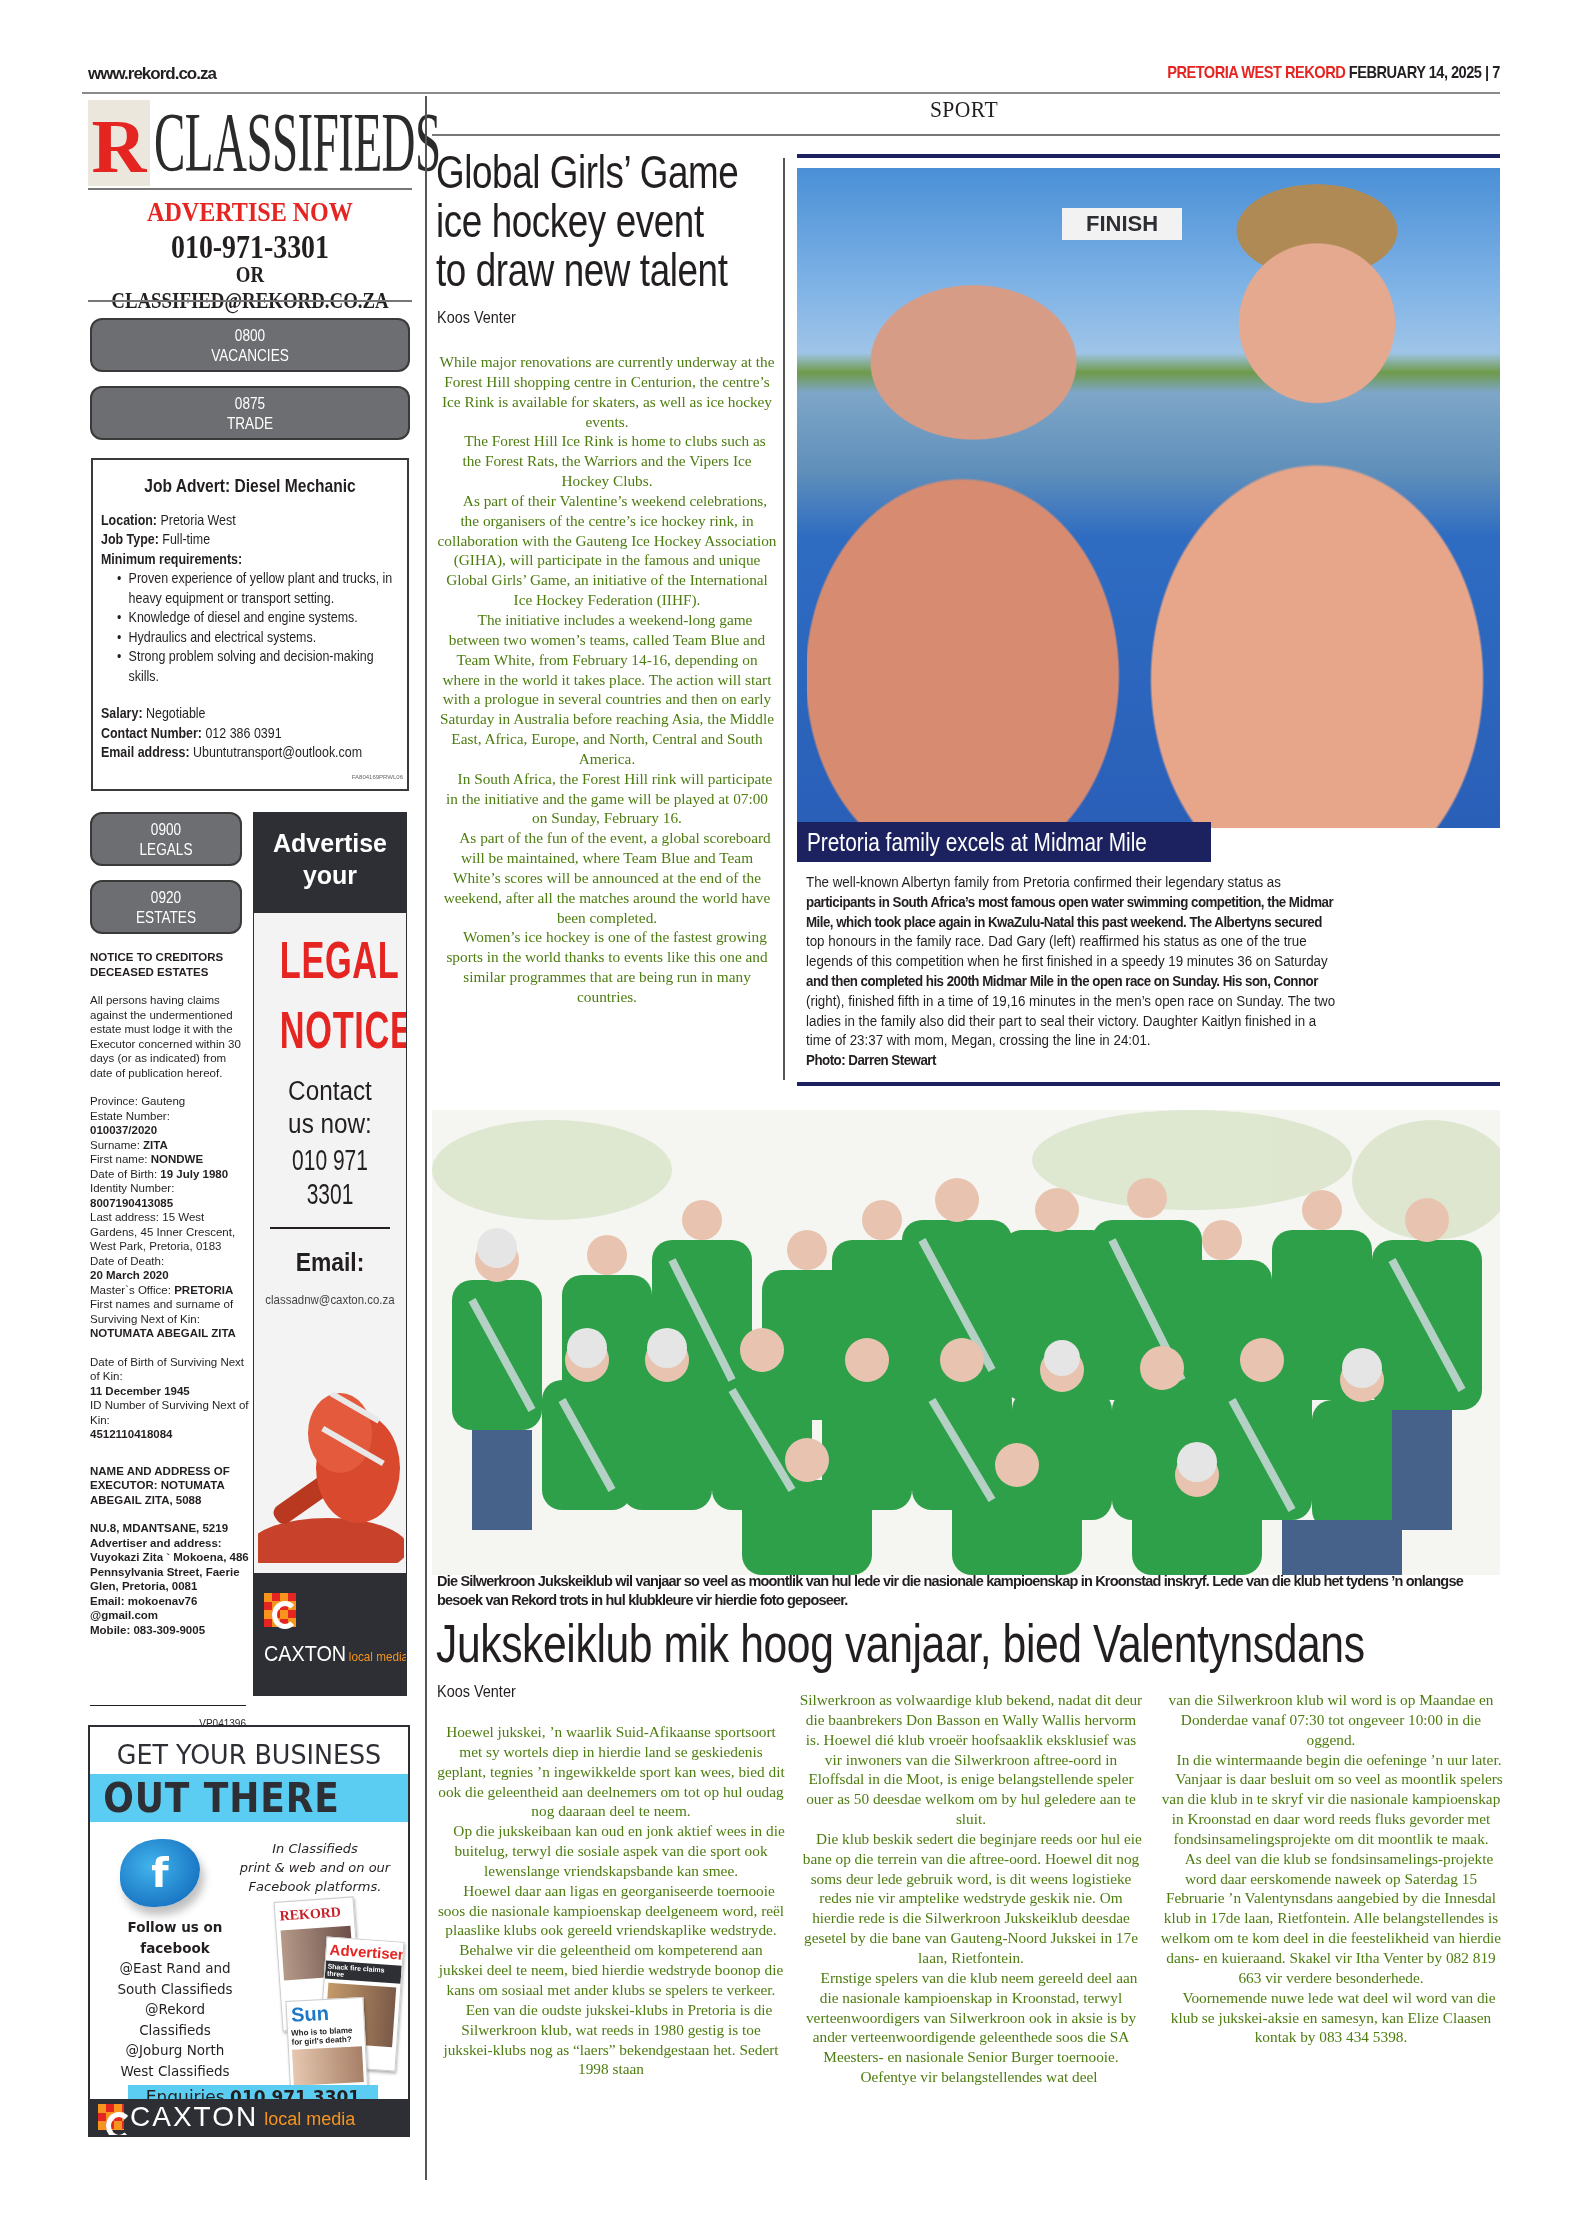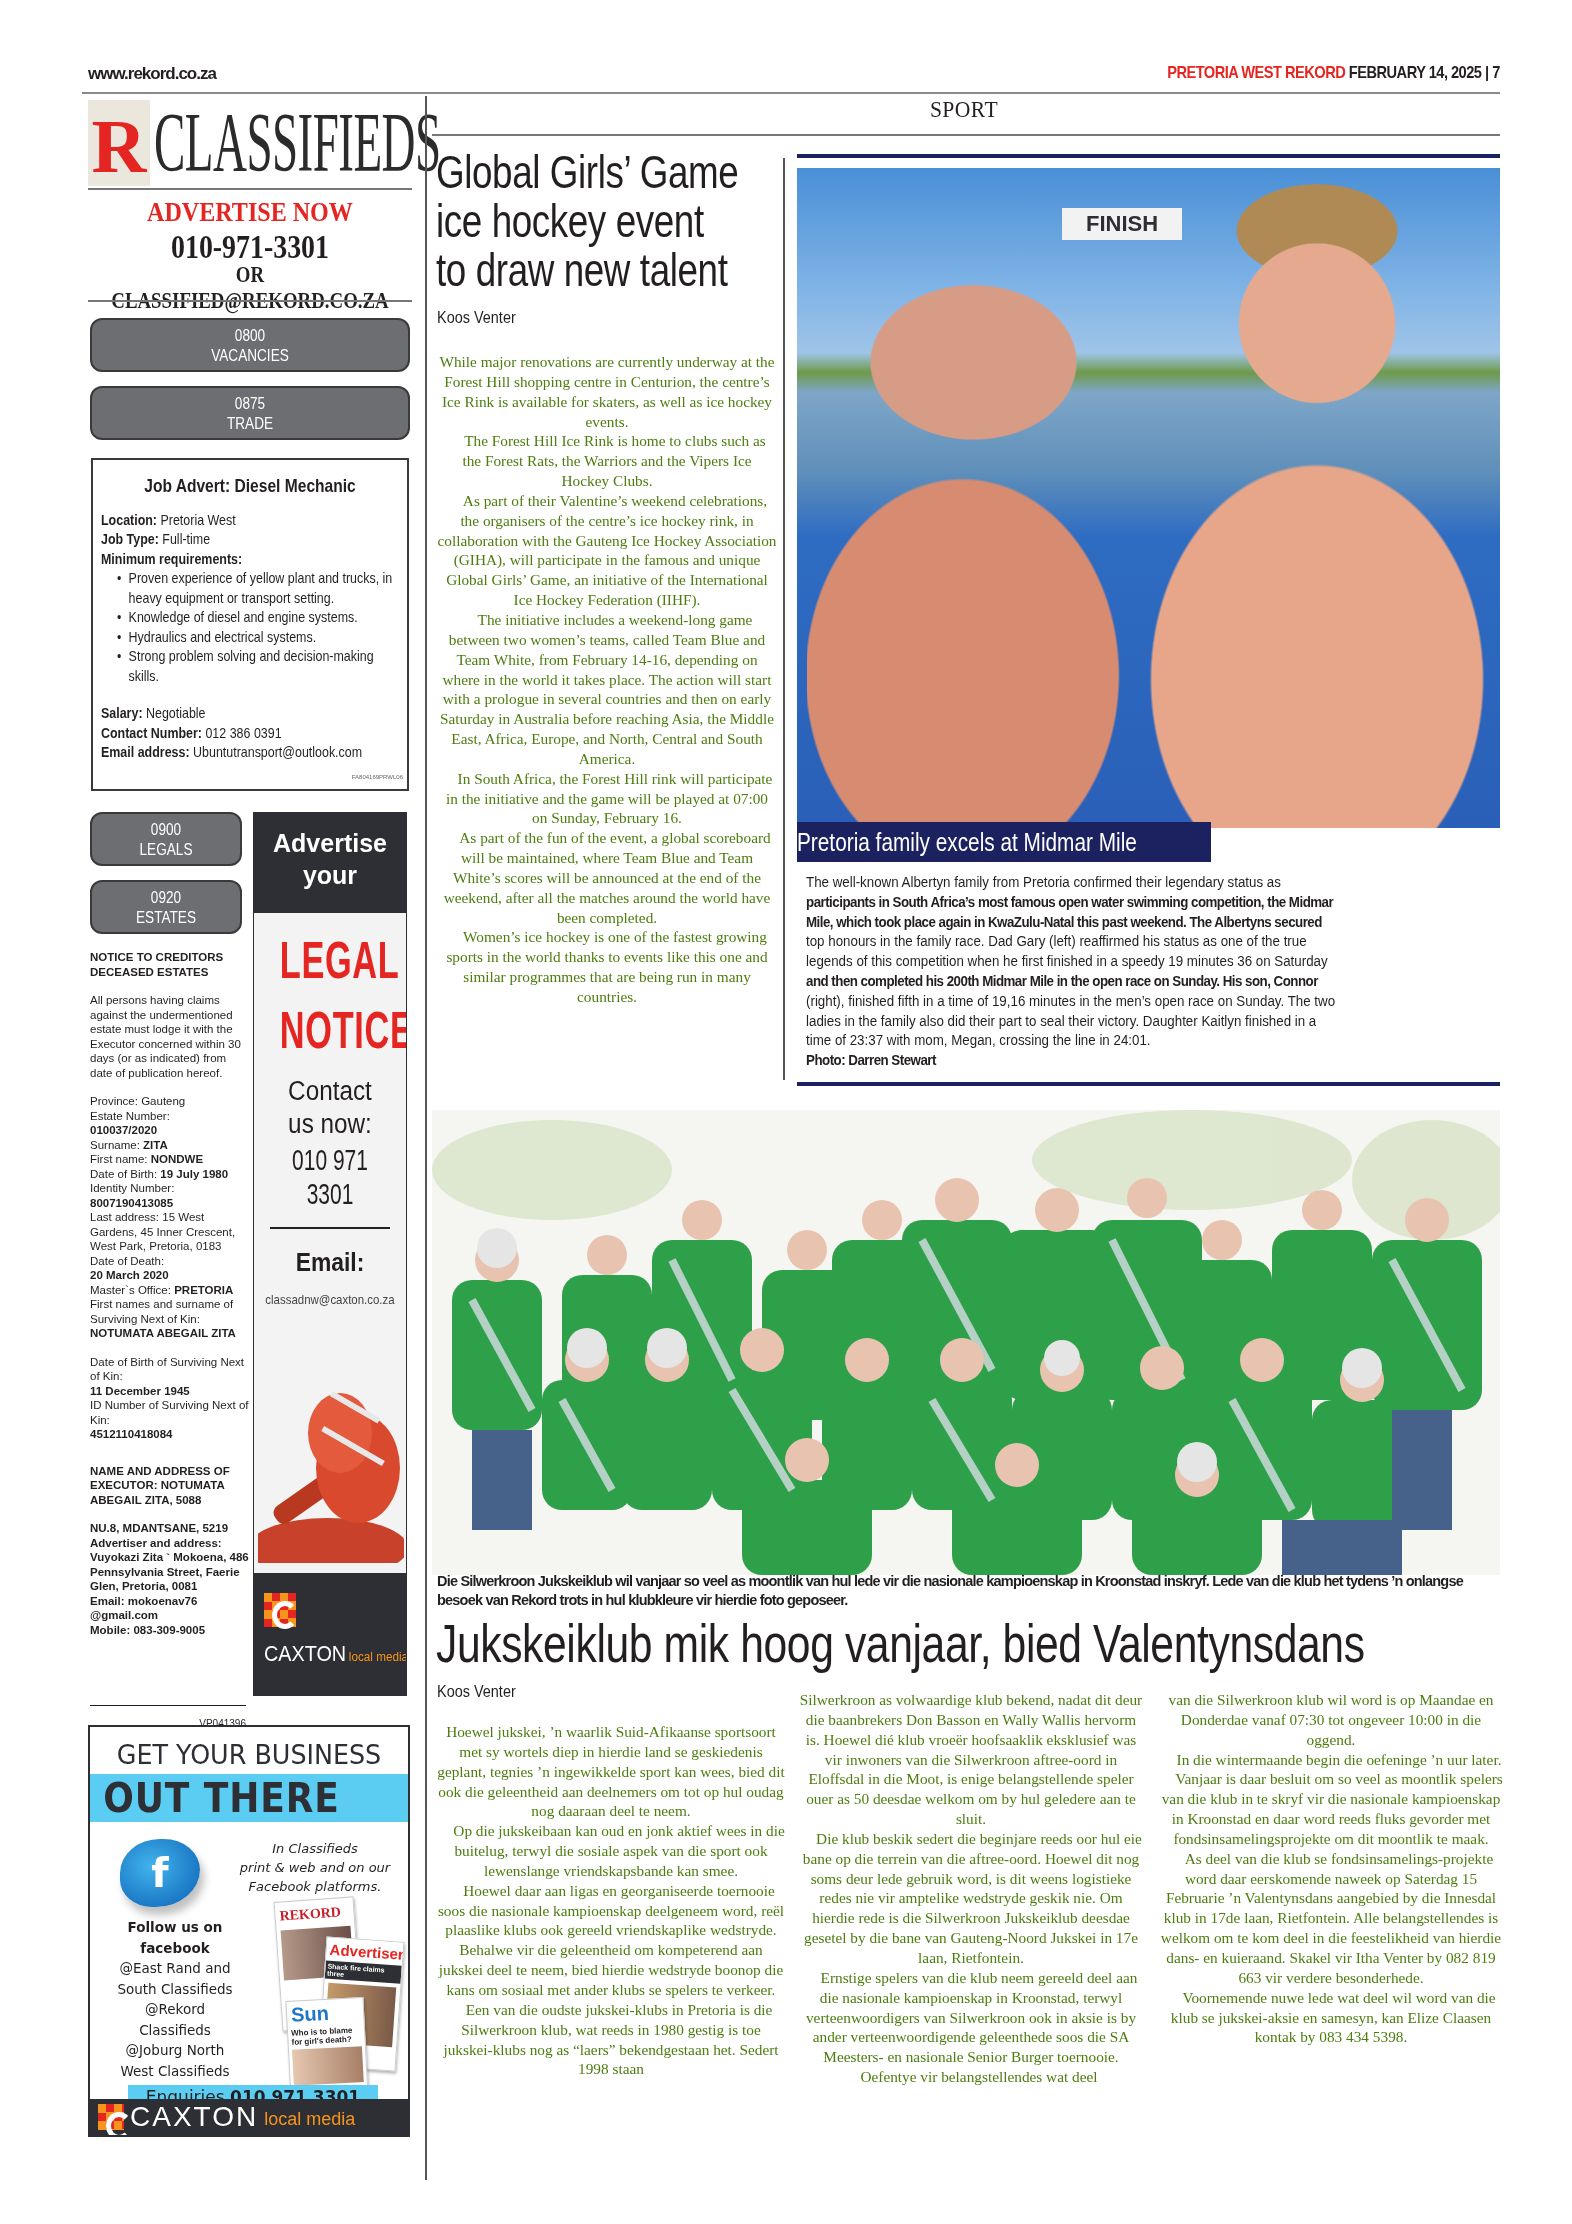--- a/index.html
+++ b/index.html
@@ -88,21 +88,21 @@
 .body p.first{text-indent:0}
 #body-hockey{left:437px;top:352px;width:340px}
 #hockey-vl{left:783px;top:158px;width:1.5px;height:922px;background:#555}
 
 
 #mid-topbar{left:797px;top:154px;width:703px;height:4px;background:#1c2260}
 #mid-photo{left:797px;top:168px;width:703px;height:660px;overflow:hidden;background:linear-gradient(180deg,#4a8fd6 0%,#7fb3e6 18%,#9fc4e8 28%,#6e9a4a 31%,#7ea6c8 34%,#5f8fba 46%,#2e6cc2 56%,#2a5fb8 100%)}
 #mid-photo .man1{position:absolute;left:10px;top:90px;width:370px;height:580px;background:radial-gradient(ellipse 46% 22% at 45% 18%,#d69c86 0 60%,transparent 61%),radial-gradient(ellipse 60% 48% at 42% 72%,#d78c72 0 70%,transparent 71%);}
 #mid-photo .man2{position:absolute;left:330px;top:10px;width:380px;height:660px;background:radial-gradient(ellipse 34% 20% at 50% 22%,#e4a98f 0 60%,transparent 61%),radial-gradient(ellipse 30% 10% at 50% 8%,#b08a55 0 70%,transparent 71%),radial-gradient(ellipse 62% 46% at 50% 76%,#e7a589 0 70%,transparent 71%)}
 #mid-photo .finish{position:absolute;left:265px;top:40px;width:120px;height:32px;background:#f2f2f2;color:#2d2f34;font:bold 22px/32px "Liberation Sans",sans-serif;text-align:center}
-#mid-caption-bar{left:797px;top:822px;width:414px;height:40px;background:#1c2260;color:#fff;font:26px/40px "Liberation Sans",sans-serif;white-space:nowrap}
+#mid-caption-bar{left:797px;top:822px;width:414px;height:40px;background:#1c2260;color:#fff;font:26px/40px "Liberation Sans",sans-serif;padding-left:10px;white-space:nowrap}
 #mid-caption-bar span{display:inline-block;transform:scaleX(0.8);transform-origin:left}
 #mid-text{left:806px;top:872px;width:700px;font:15.5px/19.8px "Liberation Sans",sans-serif;color:#231f20}
 #mid-text .ln{white-space:nowrap;transform:scaleX(0.86);transform-origin:left}
 #mid-text .b{font-weight:bold;letter-spacing:-0.6px}
 #mid-bottombar{left:797px;top:1082px;width:703px;height:4px;background:#1c2260}
 
 
 #juk-photo{left:432px;top:1110px;width:1068px;height:465px;overflow:hidden;background:linear-gradient(180deg,#f7f7f2 0%,#eef2e8 20%,#f4f4f4 100%)}
 #juk-caption{left:437px;top:1572px;width:1060px;font:bold 14.5px/19px "Liberation Sans",sans-serif;letter-spacing:-0.8px;color:#231f20}
 #h-juk{left:436px;top:1614px;width:1300px;font:53px/60px "Liberation Sans",sans-serif;transform:scaleX(0.805);transform-origin:left;color:#231f20;letter-spacing:-0.5px;white-space:nowrap}

